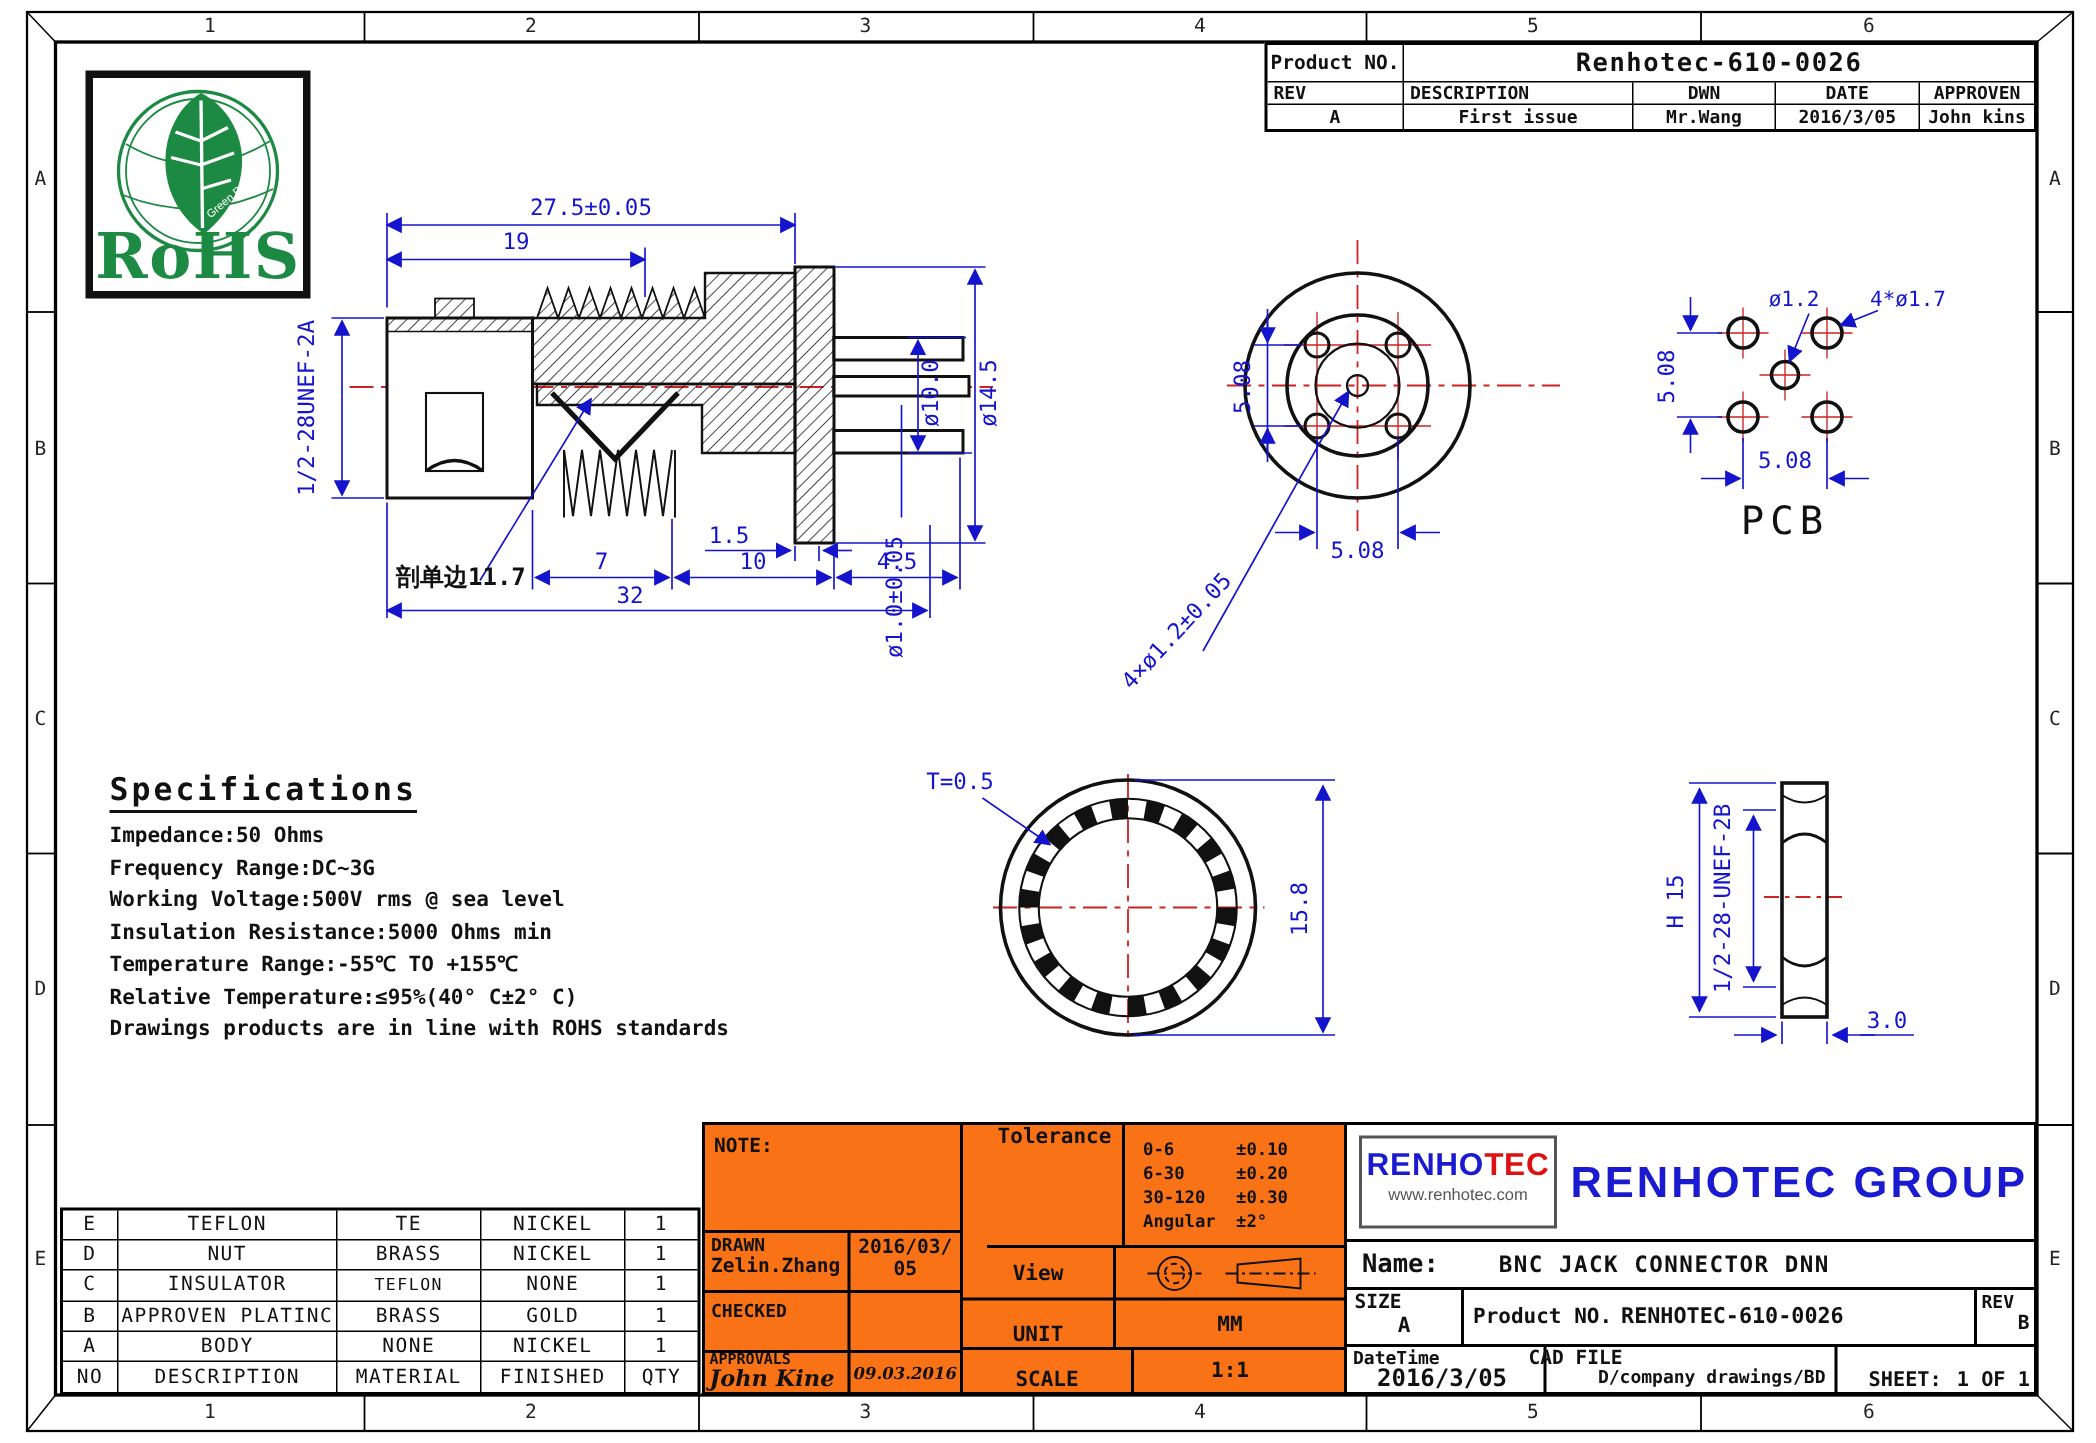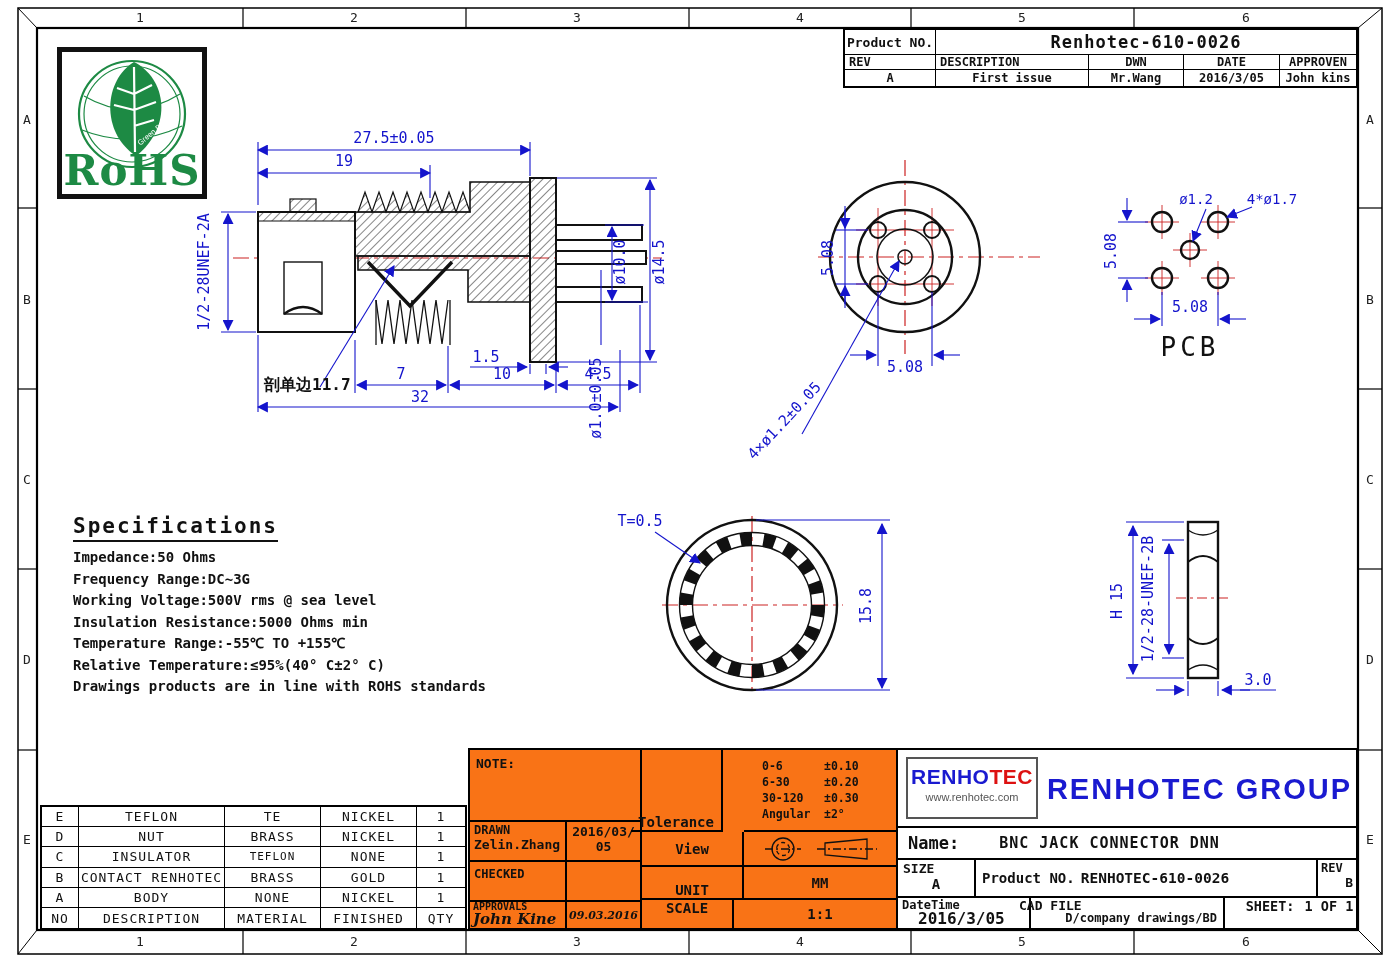--- a/index.html
+++ b/index.html
@@ -341,21 +341,21 @@
   <div>NUT</div>
   <div>BRASS</div>
   <div>NICKEL</div>
   <div>1</div>
   <div>C</div>
   <div>INSULATOR</div>
   <div style="font-size:11px">TEFLON</div>
   <div>NONE</div>
   <div>1</div>
   <div>B</div>
-  <div>CONTACT RENHOTEC</div>
+  <div>APPROVEN PLATINC</div>
   <div>BRASS</div>
   <div>GOLD</div>
   <div>1</div>
   <div>A</div>
   <div>BODY</div>
   <div>NONE</div>
   <div>NICKEL</div>
   <div>1</div>
   <div>NO</div>
   <div>DESCRIPTION</div>
@@ -380,21 +380,21 @@
     <span class="lbl" style="font-size:12px">CHECKED</span>
   </div>
   <div class="cell" style="left:97px;top:112px;width:75px;height:40px;border-right:2px solid #000;border-bottom:2px solid #000"></div>
   <div class="cell" style="left:0;top:152px;width:97px;height:26px;border-right:2px solid #000;padding:0 3px">
     <div class="lbl" style="font-size:10px;line-height:10px">APPROVALS</div>
     <div style="font:italic bold 15px 'DejaVu Serif',serif;margin-top:-2px">John Kine</div>
   </div>
   <div class="cell" style="left:97px;top:152px;width:75px;height:26px;border-right:2px solid #000;display:flex;align-items:center;justify-content:center">
     <span style="font:italic bold 11px 'DejaVu Serif',serif">09.03.2016</span>
   </div>
-  <div class="cell" style="left:161px;top:0;width:92px;height:82px;border-right:2px solid #000;border-bottom:2px solid #000;display:flex;align-items:flex-end;justify-content:center">
+  <div class="cell" style="left:188px;top:0;width:92px;height:82px;border-right:2px solid #000;border-bottom:2px solid #000;display:flex;align-items:flex-start;justify-content:center">
     <span class="lbl" style="font-size:14px">Tolerance</span>
   </div>
   <div class="cell" style="left:274px;top:0;width:152px;height:82px;border-bottom:2px solid #000;padding:8px 0 0 18px">
     <div style="display:grid;grid-template-columns:62px auto;font:bold 11.5px 'DejaVu Sans Mono',monospace;line-height:16px">
       <span>0-6</span>
         <span>±0.10</span>
       <span>6-30</span>
         <span>±0.20</span>
       <span>30-120</span>
         <span>±0.30</span>
@@ -415,21 +415,21 @@
         <line x1="62" y1="15" x2="122" y2="15" stroke-dasharray="8 3 2 3"></line>
       </g>
     </svg>
   </div>
   <div class="cell" style="left:172px;top:117px;width:102px;height:33px;border-right:2px solid #000;border-bottom:2px solid #000;display:flex;align-items:flex-end;justify-content:center">
     <span class="lbl" style="font-size:14px">UNIT</span>
   </div>
   <div class="cell" style="left:274px;top:117px;width:152px;height:33px;border-bottom:2px solid #000;display:flex;align-items:center;justify-content:center">
     <span class="lbl" style="font-size:14px">MM</span>
   </div>
-  <div class="cell" style="left:172px;top:150px;width:92px;height:28px;border-right:2px solid #000;display:flex;align-items:flex-start;justify-content:center">
+  <div class="cell" style="left:172px;top:150px;width:114px;height:28px;border-right:2px solid #000;display:flex;align-items:flex-end;justify-content:center">
     <span class="lbl" style="font-size:14px">SCALE</span>
   </div>
   <div class="cell" style="left:274px;top:150px;width:152px;height:28px;display:flex;align-items:center;justify-content:center">
     <span class="lbl" style="font-size:14px">1:1</span>
   </div>
 </div>
 
 <div class="abs" style="left:896px;top:748px;width:462px;height:182px;border:2px solid #000;z-index:2;background:#fff">
   <div class="cell" style="left:0;top:0;width:458px;height:78px;border-bottom:2px solid #000">
     <div class="cell" style="left:8px;top:7px;width:132px;height:62px;border:2px solid #555;text-align:center;padding-top:6px">
@@ -459,17 +459,17 @@
     <div class="lbl" style="font-size:13px;text-align:right">B</div>
   </div>
   <div class="cell" style="left:0;top:148px;width:133px;height:30px;border-right:2px solid #000;padding:0 4px">
     <div class="lbl" style="font-size:12px;line-height:12px;margin-top:1px">DateTime</div>
     <div class="lbl" style="font-size:16px;line-height:16px;margin-left:16px">2016/3/05</div>
   </div>
   <div class="cell" style="left:115px;top:148px;width:212px;height:30px;border-right:2px solid #000;padding:0 6px">
     <div class="lbl" style="font-size:13px;line-height:13px;margin-top:1px">CAD FILE</div>
     <div class="lbl" style="font-size:12px;line-height:13px;text-align:right">D/company drawings/BD</div>
   </div>
-  <div class="cell" style="left:345px;top:148px;width:113px;height:30px;display:flex;align-items:flex-start;justify-content:center;gap:10px">
+  <div class="cell" style="left:345px;top:148px;width:113px;height:30px;display:flex;align-items:flex-end;justify-content:center;gap:10px">
     <span class="lbl" style="font-size:13.5px">SHEET:</span>
     <span class="lbl" style="font-size:13.5px">1 OF 1</span>
   </div>
 </div>
 
 </body></html>

